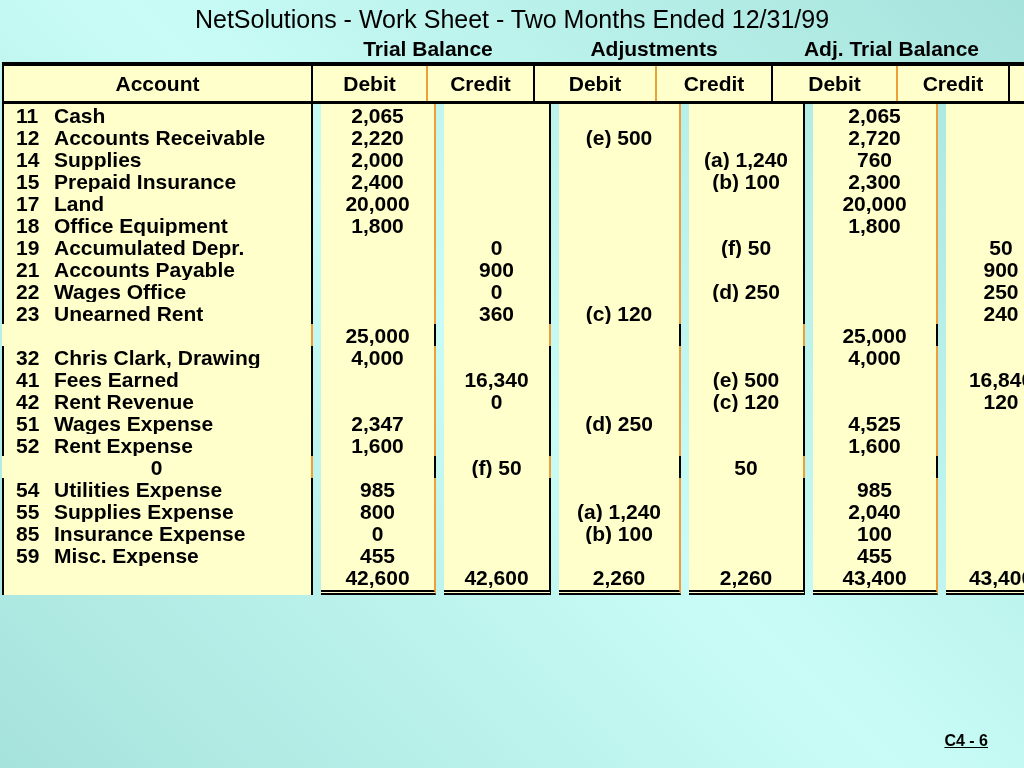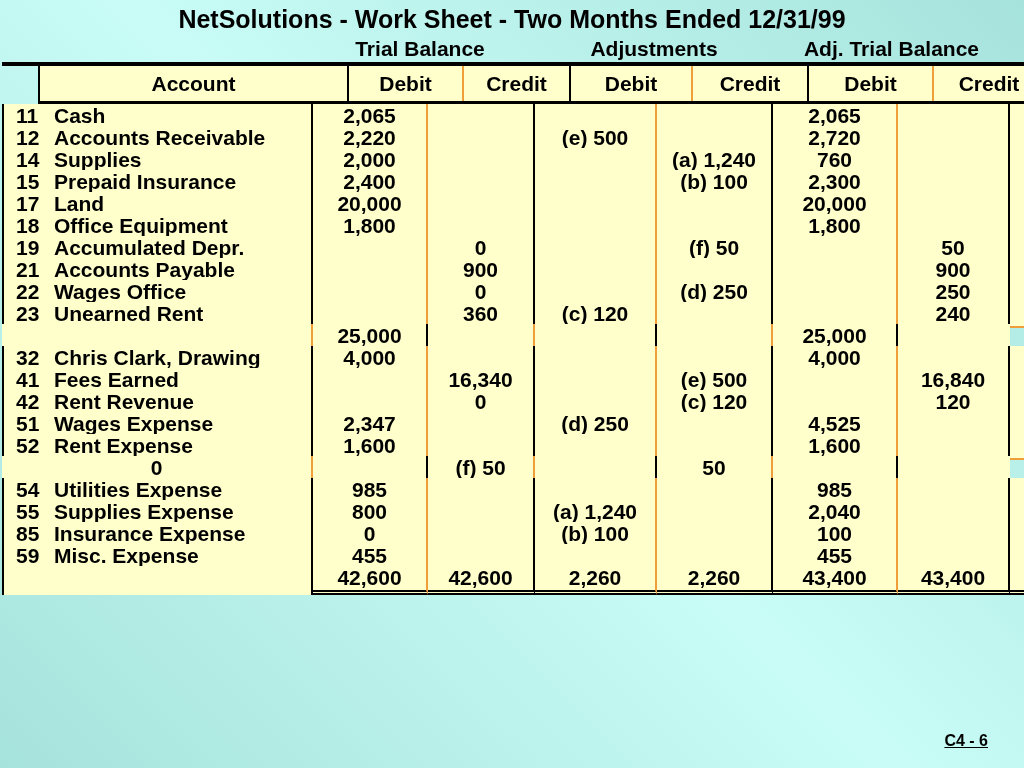--- a/index.html
+++ b/index.html
@@ -6,53 +6,52 @@
   .slide {
     position: relative;
     width: 1024px; height: 768px;
     overflow: hidden;
     background: linear-gradient(45deg, #a6e3dc 0%, #c9fcf6 50%, #a6e3dc 100%);
     font-family: "Liberation Sans", sans-serif;
     color: #000;
   }
   .title {
     position: absolute; top: 5px; left: 0; width: 1024px;
-    text-align: center; font-size: 25px; font-weight: bold;
+    text-align: center; font-size: 25px; font-weight: normal;
     letter-spacing: 0px; white-space: nowrap;
   }
   .group-label {
     position: absolute; top: 37px; height: 24px;
     text-align: center; font-size: 21px; font-weight: bold;
   }
-  .g-tb  { left: 309px; width: 222px; }
+  .g-tb  { left: 317px; width: 222px; }
   .g-adj { left: 535px; width: 238px; }
   .g-atb { left: 773px; width: 237px; }
 
   .worksheet {
     position: absolute; left: 2px; top: 62px; width: 1022px;
     border-top: 4px solid #000;
     box-sizing: border-box;
   }
   .grid-cols {
     display: grid;
     grid-template-columns: 311px 115px 107px 122px 116px 125px 112px 14px;
   }
   .t-head {
     height: 38px;
     border-bottom: 3px solid #000;
     box-sizing: border-box;
-    margin-left: 36px;
   }
   .t-head > div {
     background: #ffffcc;
     display: flex; align-items: center; justify-content: center;
     font-size: 21px; font-weight: bold;
     box-sizing: border-box;
   }
-  .t-row { height: 22px; }
+  .t-row { height: 22px; gap: 8px; }
   .t-row > div {
     background: #ffffcc;
     border-bottom: 2px solid #ef9f3a;
     box-sizing: border-box;
     display: flex; align-items: center;
     font-size: 21px; font-weight: bold;
     white-space: nowrap;
   }
   
   .c-acct  { border-left: 2px solid #000; border-right: 2px solid #000; }

